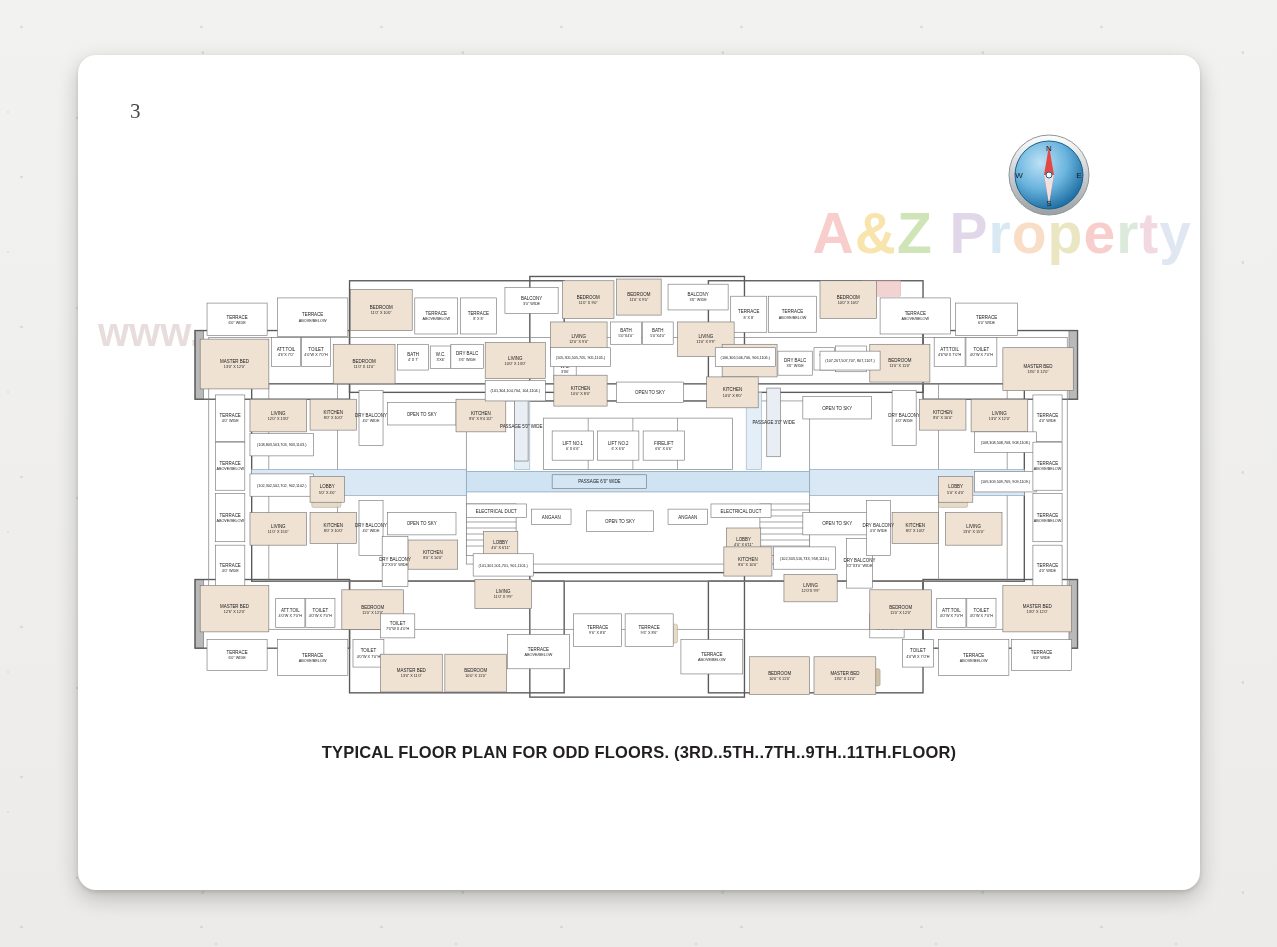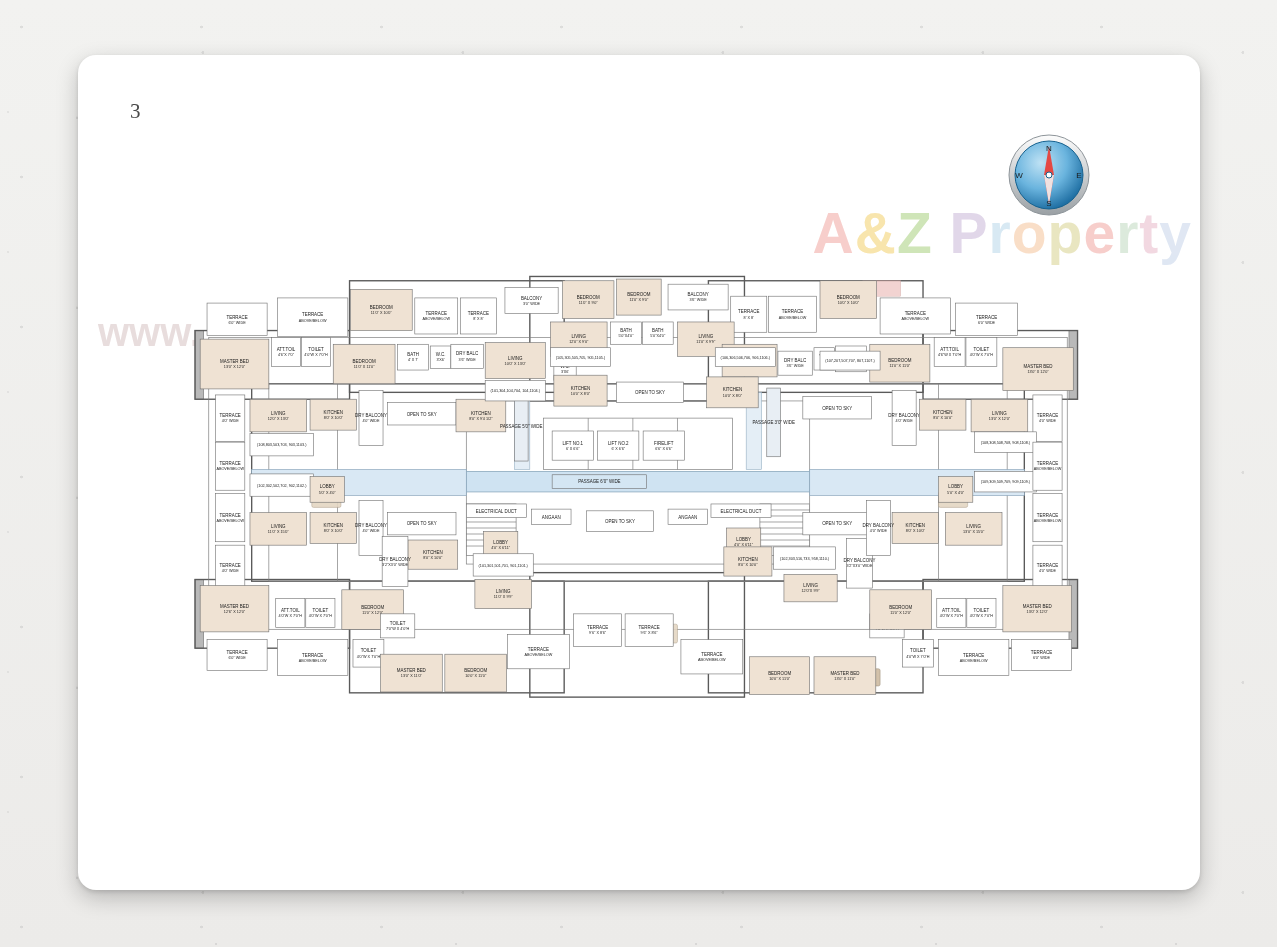--- a/index.html
+++ b/index.html
@@ -801,13 +801,14 @@
           </g>
           <g>
             <rect x="880" y="258" width="40" height="30" fill="#efe2d3" stroke="#6f6f6f" stroke-width="0.7"></rect>
             <text x="900" y="272" text-anchor="middle" font-size="5.2">LOBBY</text>
             <text x="900" y="278" text-anchor="middle" font-size="4.4">5'0" X 4'0"</text>
           </g>
         </g>
     </svg>
   </div>
 
+  <div id="plan-title">TYPICAL FLOOR PLAN FOR ODD FLOORS. (3RD..5TH..7TH..9TH..11TH.FLOOR)</div>
 </div>
 
 </body></html>

